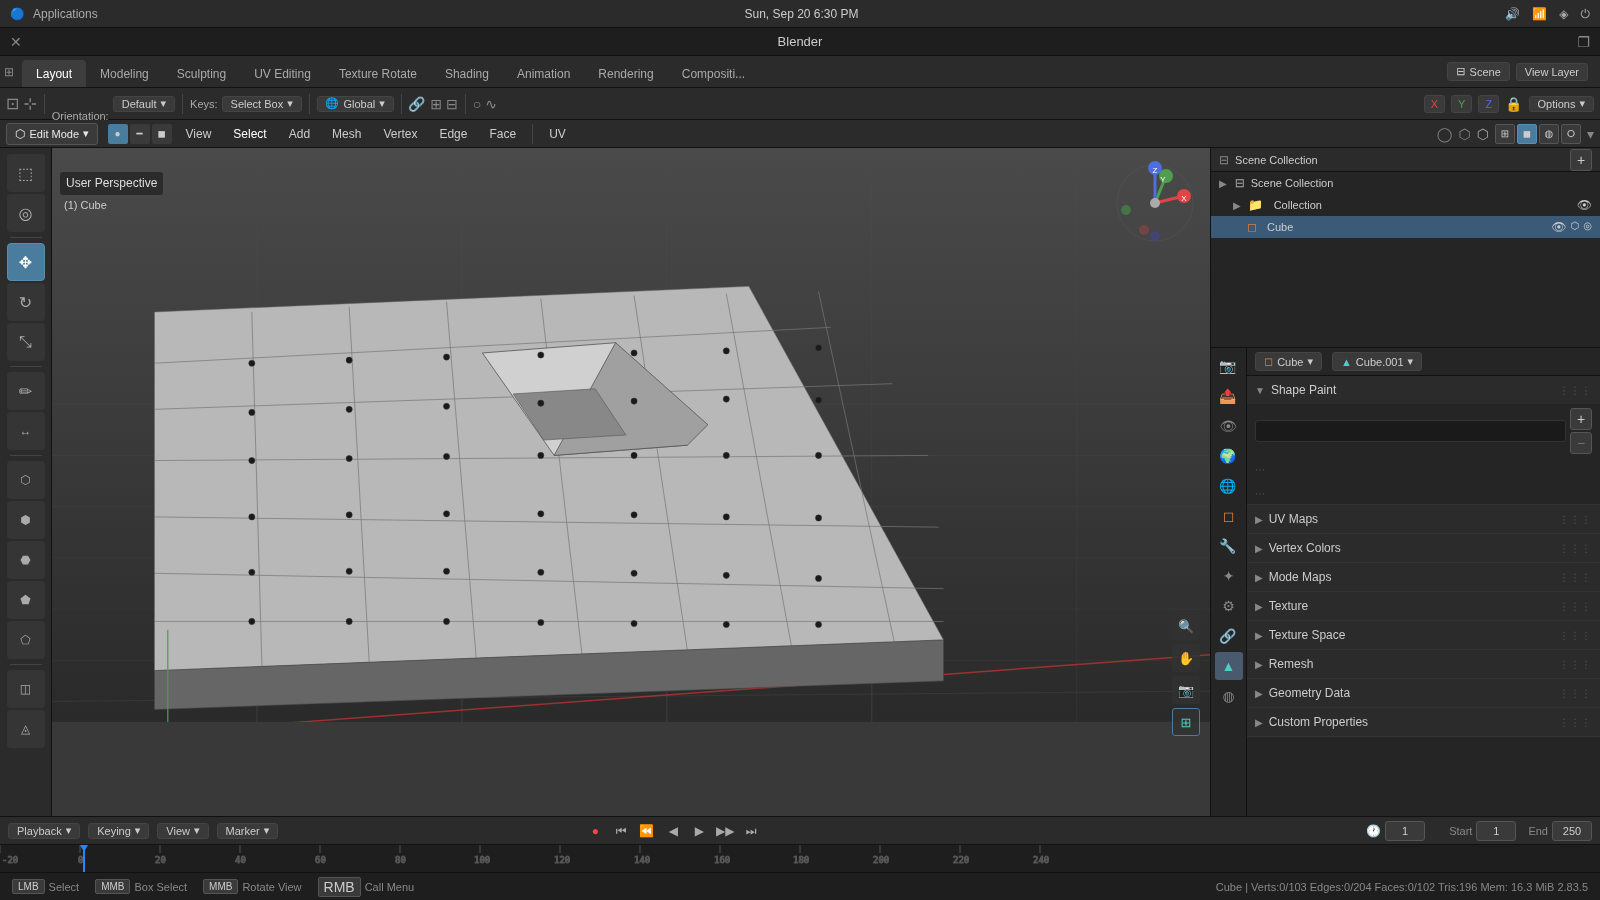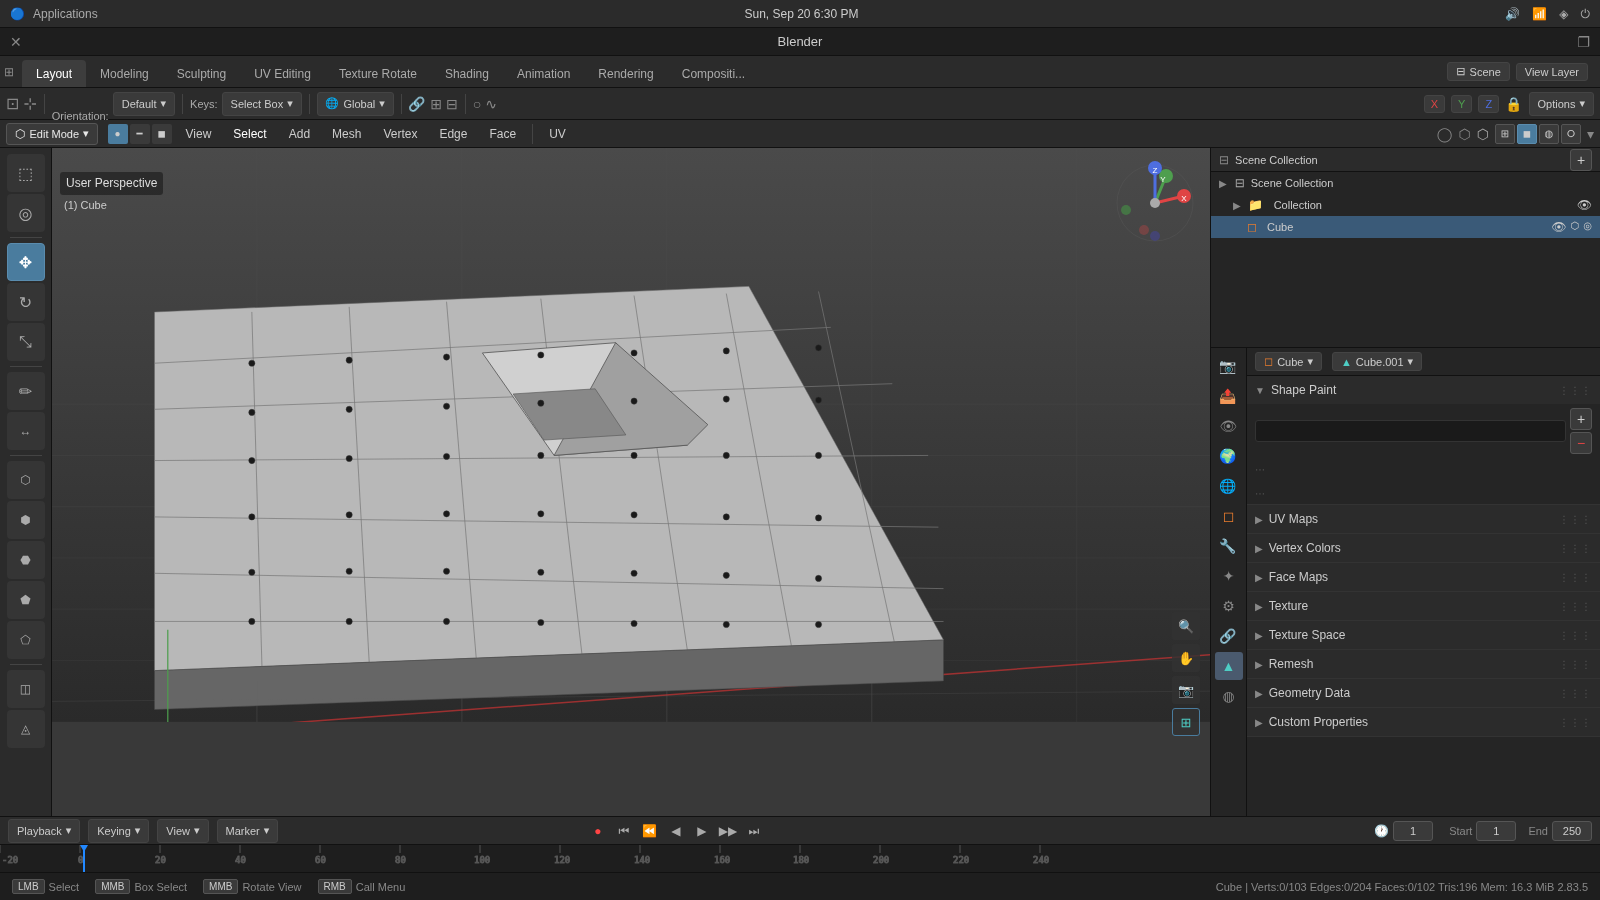--- a/index.html
+++ b/index.html
@@ -81,21 +81,21 @@
     .header-toolbar {
       height: 32px;
       background: #2b2b2b;
       display: flex;
       align-items: center;
       padding: 0 6px;
       gap: 4px;
       border-bottom: 1px solid #111;
     }
     .toolbar-btn {
-      height: 24px;
+      height: 16px;
       padding: 0 8px;
       background: #3a3a3a;
       border: 1px solid #444;
       border-radius: 3px;
       color: #ccc;
       font-size: 11px;
       cursor: pointer;
       display: flex;
       align-items: center;
       gap: 4px;
@@ -873,21 +873,21 @@
           <div class="prop-section-header">
             <span class="prop-arrow">▶</span>
             <span>Vertex Colors</span>
             <span class="prop-dots">⋮⋮⋮</span>
           </div>
         </div>
 
         <div class="prop-section">
           <div class="prop-section-header">
             <span class="prop-arrow">▶</span>
-            <span>Face Maps</span>
+            <span>Mode Maps</span>
             <span class="prop-dots">⋮⋮⋮</span>
           </div>
         </div>
 
         <div class="prop-section">
           <div class="prop-section-header">
             <span class="prop-arrow">▶</span>
             <span>Texture</span>
             <span class="prop-dots">⋮⋮⋮</span>
           </div>
@@ -956,21 +956,21 @@
       <div class="timeline-btn">⏪</div>
       <div class="timeline-btn">◀</div>
       <div class="timeline-btn">▶</div>
       <div class="timeline-btn">▶▶</div>
       <div class="timeline-btn">⏭</div>
     </div>
 
     <div class="timeline-frame">
       <span style="font-size:12px;color:#888;">🕐</span>
       <input class="frame-input" value="1" type="text" readonly="" style="">
-      <span style="color:#888;font-size:11px;margin-left:12px;">Start</span>
+      <span style="color:#888;font-size:11px;margin-left:20px;">Start</span>
       <input class="frame-input" value="1" type="text" readonly="" style="">
       <span style="color:#888;font-size:11px;margin-left:8px;">End</span>
       <input class="frame-input" value="250" type="text" readonly="" style="">
     </div>
   </div>
 
   <div class="timeline-ruler">
     <svg width="100%" height="28" preserveAspectRatio="none">
       <rect width="100%" height="28" fill="#1e1e1e"></rect>
 
@@ -1018,17 +1018,17 @@
   </div>
   <div class="status-item">
     <span style="background:#3a3a3a;border:1px solid #555;border-radius:2px;padding:1px 5px;font-size:10px;color:#ccc;">MMB</span>
     <span>Box Select</span>
   </div>
   <div class="status-item">
     <span style="background:#3a3a3a;border:1px solid #555;border-radius:2px;padding:1px 5px;font-size:10px;color:#ccc;">MMB</span>
     <span>Rotate View</span>
   </div>
   <div class="status-item">
-    <span style="background:#3a3a3a;border:1px solid #555;border-radius:2px;padding:1px 5px;font-size:10px;color:#ccc;">RMB</span>
+    <span style="background:#3a3a3a;border:1px solid #555;border-radius:2px;padding:1px 5px;font-size:14px;color:#ccc;">RMB</span>
     <span>Call Menu</span>
   </div>
   <div class="status-info">Cube | Verts:0/103   Edges:0/204   Faces:0/102   Tris:196   Mem: 16.3 MiB   2.83.5</div>
 </div>
 
 </body></html>

